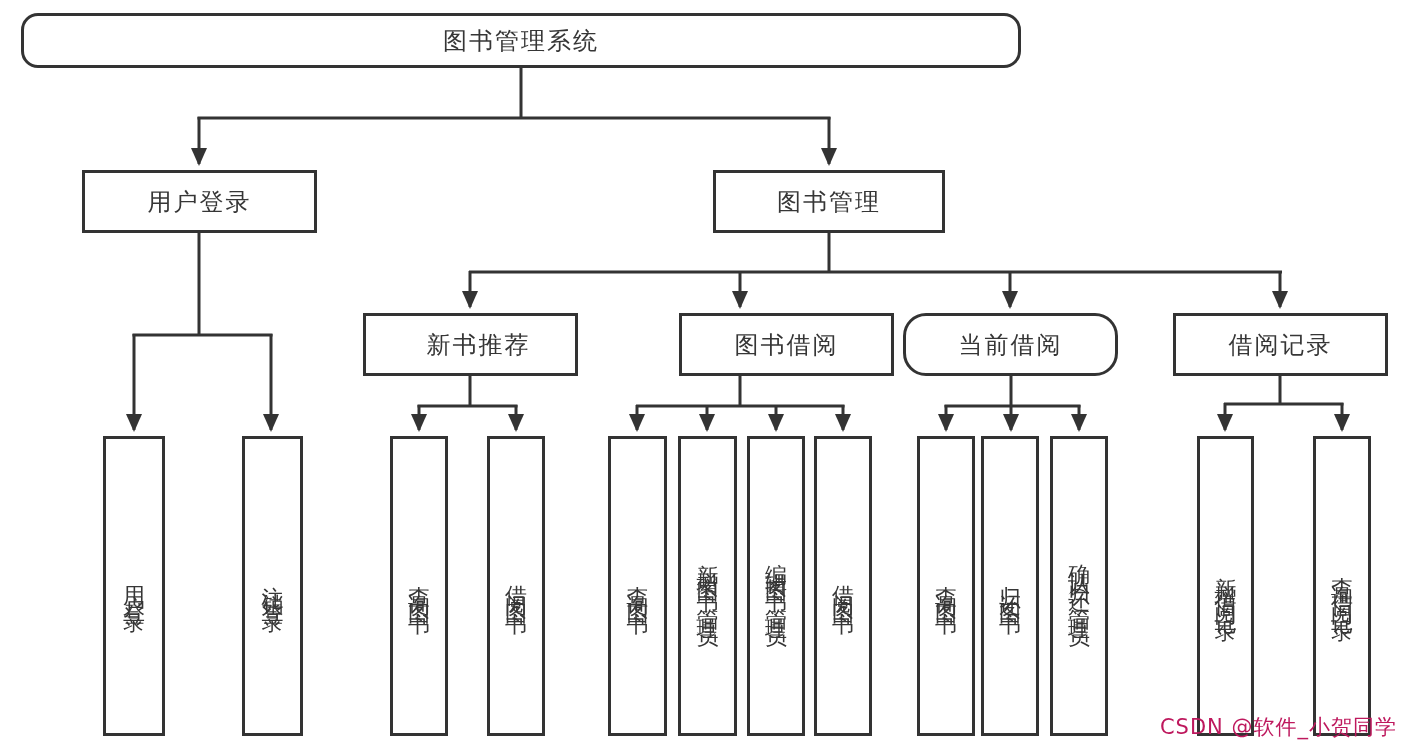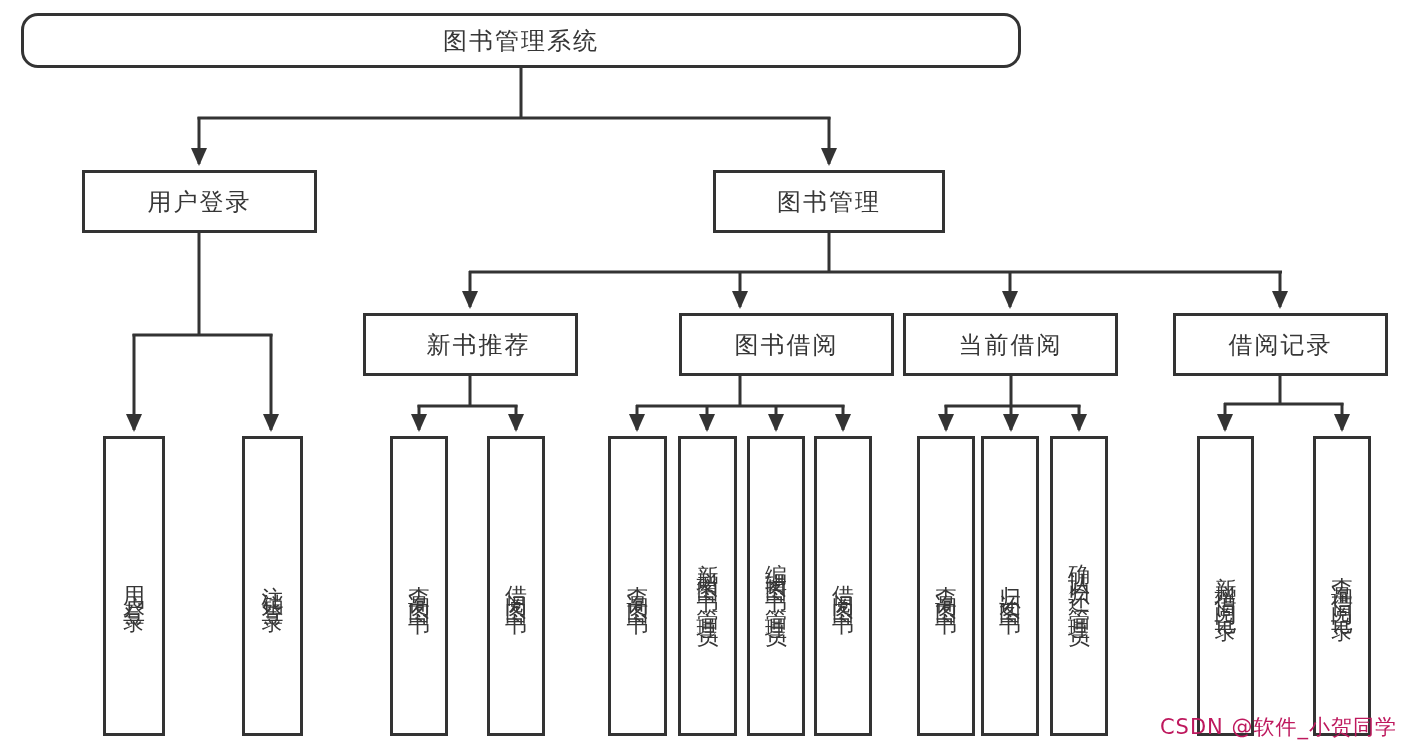--- a/index.html
+++ b/index.html
@@ -50,21 +50,21 @@
     font-size: 22px;
     letter-spacing: 9px;
     line-height: 1;
   }
   
   .n-root  { left: 21px;  top: 13px;  width: 1000px; height: 55px; border-radius: 17px; }
   .n-login { left: 82px;  top: 170px; width: 235px;  height: 63px; }
   .n-mgmt  { left: 713px; top: 170px; width: 232px;  height: 63px; }
   .n-nb    { left: 363px; top: 313px; width: 215px;  height: 63px; padding-left: 16px; }
   .n-jy    { left: 633px; top: 313px; width: 215px;  height: 63px; margin-left: 46px; }
-  .n-dq    { left: 903px; top: 313px; width: 215px;  height: 63px; }
+  .n-dq    { left: 903px; top: 313px; width: 215px;  height: 63px; border-radius: 23px; }
   .n-jl    { left: 1173px; top: 313px; width: 215px; height: 63px; }
   
   .lf      { top: 436px; height: 300px; }
   .lf-login1 { left: 103px;  width: 62px; }
   .lf-login2 { left: 242px;  width: 61px; }
   .lf-nb1    { left: 390px;  width: 58px; }
   .lf-nb2    { left: 487px;  width: 58px; }
   .lf-jy1    { left: 608px;  width: 59px; }
   .lf-jy2    { left: 678px;  width: 59px; }
   .lf-jy3    { left: 747px;  width: 58px; }

